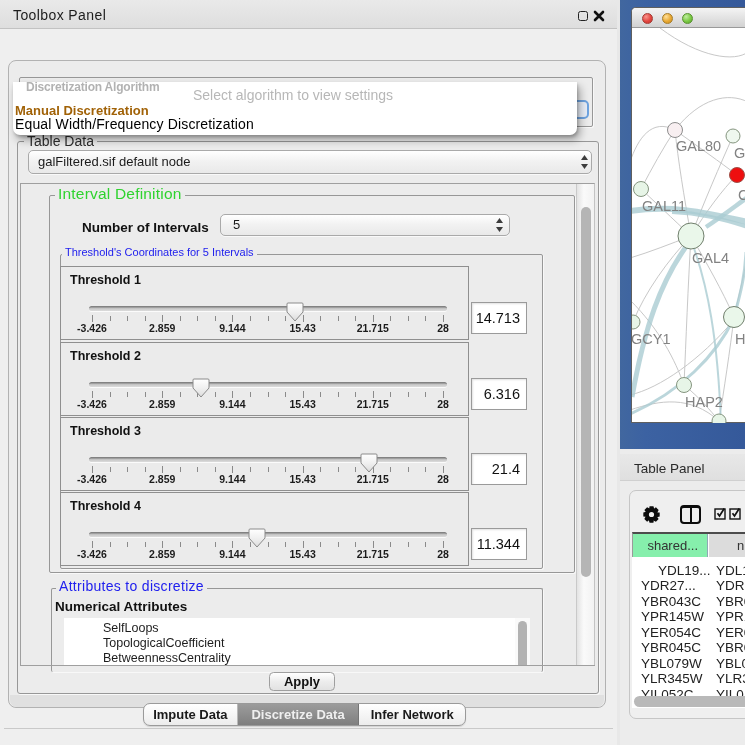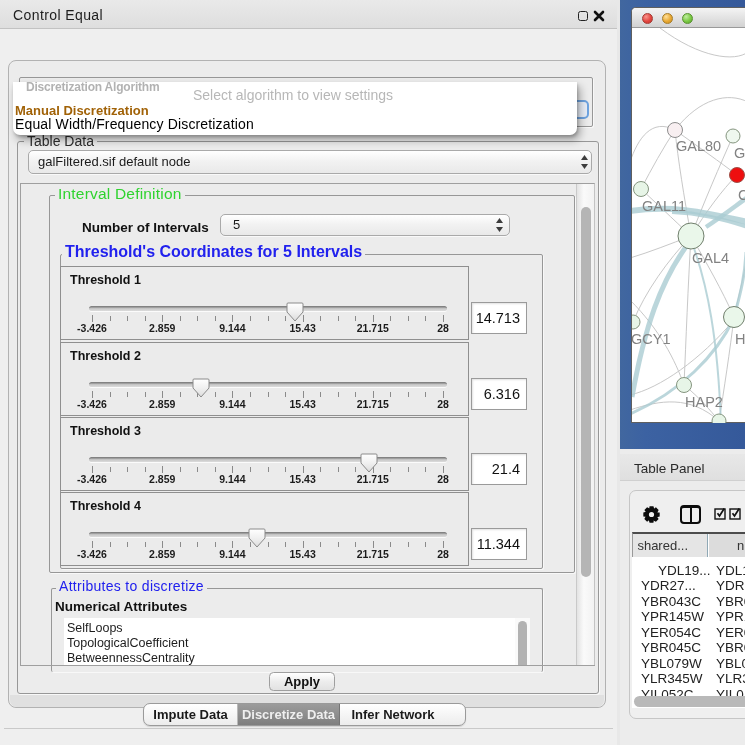--- a/index.html
+++ b/index.html
@@ -18,21 +18,21 @@
 .thname{position:absolute;left:9px;top:6.00px;font-size:12.5px;font-weight:bold;color:#111;}
 .track{position:absolute;left:28px;top:39px;width:358px;height:5px;border-radius:3px;background:linear-gradient(#8d8d8d,#c7c7c7 40%,#dcdcdc);border-top:1px solid #828282;box-shadow:0 1px 0 rgba(255,255,255,.8);}
 .vbox{position:absolute;left:410px;top:35px;width:56px;height:32px;background:#fff;border:1px solid #9a9a9a;box-shadow:inset 1px 1px 2px rgba(0,0,0,.12);display:flex;align-items:center;justify-content:flex-end;padding-right:6px;font-size:14.5px;color:#111;}
 .lbl{position:absolute;top:55px;font-size:10.5px;font-weight:bold;color:#1c1c1c;transform:translateX(-50%);white-space:nowrap;}
 .thumb{position:absolute;top:35px;width:18px;height:20px;transform:translateX(-50%);}
 </style></head>
 <body>
 
 <div class="abs" id="leftwin" style="left:0;top:0;width:617px;height:745px;background:#efefef;">
   <div class="abs" style="left:0;top:0;width:617px;height:29px;background:linear-gradient(#e9e9e9,#dedede);border-bottom:1px solid #c2c2c2;"></div>
-  <div class="abs" style="left:13px;top:7px;font-size:14px;letter-spacing:.4px;color:#1d1d1d;">Control Equal</div>
+  <div class="abs" style="left:13px;top:7px;font-size:14px;letter-spacing:.4px;color:#1d1d1d;">Toolbox Panel</div>
   <div class="abs" style="left:578px;top:11px;width:10px;height:10px;border:1.6px solid #222;border-radius:2.5px;"></div>
   <svg class="abs" style="left:593px;top:10px;" width="12" height="12" viewBox="0 0 12 12">
       <path d="M2 2 L10 10 M10 2 L2 10" stroke="#111" stroke-width="2.6" stroke-linecap="round"></path>
     </svg>
 
   <div class="abs" style="left:8px;top:60px;width:598px;height:648px;background:#ececec;border:1px solid #b2b2b2;border-radius:8px;"></div>
   <div class="abs" style="left:10px;top:695px;width:594px;height:12px;background:#e0e0e0;border-radius:0 0 7px 7px;"></div>
   <div class="abs" style="left:4px;top:728px;width:609px;height:1px;background:#c9c9c9;"></div>
 
 
@@ -60,21 +60,21 @@
   <div class="abs combo" style="left:220px;top:214px;width:290px;height:22px;"></div>
   <div class="abs" style="left:233px;top:217px;font-size:13px;color:#1b1b1b;">5</div>
   <div class="carets" style="left:495px;top:217px;">
       <svg width="9" height="16" viewBox="0 0 9 16">
         <path d="M4.5 1 L8 6 H1 Z" fill="#3c3c3c"></path>
         <path d="M4.5 15 L1 10 H8 Z" fill="#3c3c3c"></path>
       </svg>
     </div>
 
   <div class="abs gbox" style="left:60px;top:254px;width:483px;height:315px;"></div>
-  <div class="abs gtitle" style="left:62px;top:246px;font-size:16px;color:#2121ee;font-weight:bold;">Threshold's Coordinates for 5 Intervals</div>
+  <div class="abs gtitle" style="left:62px;top:246px;font-size:11px;color:#2121ee;">Threshold's Coordinates for 5 Intervals</div>
 
   <div id="th1" class="thpanel" style="top:266px;">
       <div class="thname">Threshold 1</div>
       <div class="track"></div>
       <div style="position:absolute;left:31px;top:48px;width:1px;height:7px;background:#8a8a8a;"></div>
       <div style="position:absolute;left:48.55px;top:49px;width:1px;height:5px;background:#8a8a8a;"></div>
       <div style="position:absolute;left:66.1px;top:49px;width:1px;height:5px;background:#8a8a8a;"></div>
       <div style="position:absolute;left:83.65px;top:49px;width:1px;height:5px;background:#8a8a8a;"></div>
       <div style="position:absolute;left:101.2px;top:48px;width:1px;height:7px;background:#8a8a8a;"></div>
       <div style="position:absolute;left:118.75px;top:49px;width:1px;height:5px;background:#8a8a8a;"></div>
@@ -234,32 +234,32 @@
             <stop offset="1" stop-color="#dcdcdc"></stop>
           </linearGradient>
         </defs>
       </svg>
   <div class="vbox">11.344</div>
     </div>
 
   <div class="abs gbox" style="left:51px;top:588px;width:492px;height:84px;border-bottom:none;"></div>
   <div class="abs gtitle" style="left:56px;top:580px;font-size:14px;letter-spacing:.3px;color:#2121ee;">Attributes to discretize</div>
   <div class="abs" style="left:55px;top:599px;font-size:13.5px;font-weight:bold;color:#111;">Numerical Attributes</div>
-  <div class="abs" style="left:64px;top:618px;width:451px;height:47px;background:#fff;overflow:hidden;">
+  <div class="abs" style="left:64px;top:618px;width:451px;height:47px;background:#fff;overflow:hidden;padding-left:36px;">
     <div style="font-size:12.5px;color:#1d1d1d;line-height:15.2px;padding:3px 0 0 3px;">SelfLoops<br>TopologicalCoefficient<br>BetweennessCentrality</div>
   </div>
   <div class="abs" style="left:515px;top:618px;width:15px;height:47px;background:#fafafa;"></div>
   <div class="abs" style="left:518px;top:621px;width:9px;height:44px;background:#b2b2b2;border-radius:4.5px 4.5px 0 0;"></div>
   <div class="abs" style="left:20px;top:665px;width:575px;height:1px;background:#9f9f9f;"></div>
 
   <div class="abs" style="left:269px;top:672px;width:66px;height:19px;background:linear-gradient(#ffffff,#ededed 50%,#e2e2e2);border:1px solid #9f9f9f;border-radius:4.5px;display:flex;align-items:center;justify-content:center;font-size:13px;font-weight:bold;color:#111;">Apply</div>
 
   <div class="seg" style="left:143px;top:703px;width:323px;height:23px;font-size:13px;font-weight:bold;">
     <div style="width:94px;">Impute Data</div>
-    <div class="sel" style="width:102px;">Discretize Data</div>
+    <div class="sel" style="width:122px;">Discretize Data</div>
     <div style="width:106px;">Infer Network</div>
   </div>
 </div>
 
 <div class="abs" style="left:13px;top:82px;width:564px;height:53px;background:#fff;border-radius:0 0 7px 7px;box-shadow:3px 5px 9px rgba(0,0,0,.33),1px 2px 3px rgba(0,0,0,.18);"></div>
 <div class="abs" style="left:26px;top:80px;font-size:12px;font-weight:bold;letter-spacing:-.2px;color:#b2b2b2;">Discretization Algorithm</div>
 <div class="abs" style="left:193px;top:87px;font-size:14px;color:#b7b7b7;">Select algorithm to view settings</div>
 <div class="abs" style="left:15px;top:103px;font-size:13px;font-weight:bold;color:#a16207;">Manual Discretization</div>
 <div class="abs" style="left:15px;top:116px;font-size:14px;letter-spacing:.15px;color:#000;">Equal Width/Frequency Discretization</div>
 
@@ -339,21 +339,21 @@
 <div class="abs" style="left:689.5px;top:507px;width:2.4px;height:15px;background:#0c0c0c;"></div>
 <svg class="abs" style="left:714px;top:508px;" width="28" height="12" viewBox="0 0 28 12">
   <g fill="none" stroke="#111" stroke-width="1.4">
       <rect x="1" y="1" width="10" height="10"></rect>
       <rect x="16" y="1" width="10" height="10"></rect>
     </g>
   <path d="M3.5 5.2 L5.5 8 L10.2 0.5 M18.5 5.2 L20.5 8 L25.2 0.5" fill="none" stroke="#111" stroke-width="1.7"></path>
 </svg>
 
 <div class="abs" style="left:632px;top:532px;width:113px;height:176px;background:#fff;border-top:2px solid #4c4c4c;border-left:1px solid #9a9a9a;overflow:hidden;">
-  <div style="position:absolute;left:0;top:0;width:75px;height:24px;background:#e5e5e5;border-right:1px solid #8fa8b5;border-bottom:1px solid #8fa8b5;font-size:13px;color:#333;display:flex;align-items:center;justify-content:flex-end;padding-right:19px;">shared...</div>
+  <div style="position:absolute;left:0;top:0;width:75px;height:24px;background:#86efac;border-right:1px solid #8fa8b5;border-bottom:1px solid #8fa8b5;font-size:13px;color:#333;display:flex;align-items:center;justify-content:flex-end;padding-right:9px;">shared...</div>
   <div style="position:absolute;left:76px;top:0;width:40px;height:24px;background:#dcdcdc;border-bottom:1px solid #9a9a9a;font-size:13px;color:#333;display:flex;align-items:center;padding-left:28px;">n</div>
 </div>
 <div class="abs" id="tablerows" style="left:632px;top:557px;width:113px;height:151px;background:#fff;overflow:hidden;font-size:13.5px;color:#222;">
     <div style="position:absolute;left:26px;top:6.00px;">YDL19...</div>
     <div style="position:absolute;left:84px;top:6.00px;">YDL1</div>
     <div style="position:absolute;left:9px;top:21.45px;">YDR27...</div>
     <div style="position:absolute;left:84px;top:21.45px;">YDR2</div>
     <div style="position:absolute;left:9px;top:36.90px;">YBR043C</div>
     <div style="position:absolute;left:84px;top:36.90px;">YBR0</div>
     <div style="position:absolute;left:9px;top:52.35px;">YPR145W</div>

